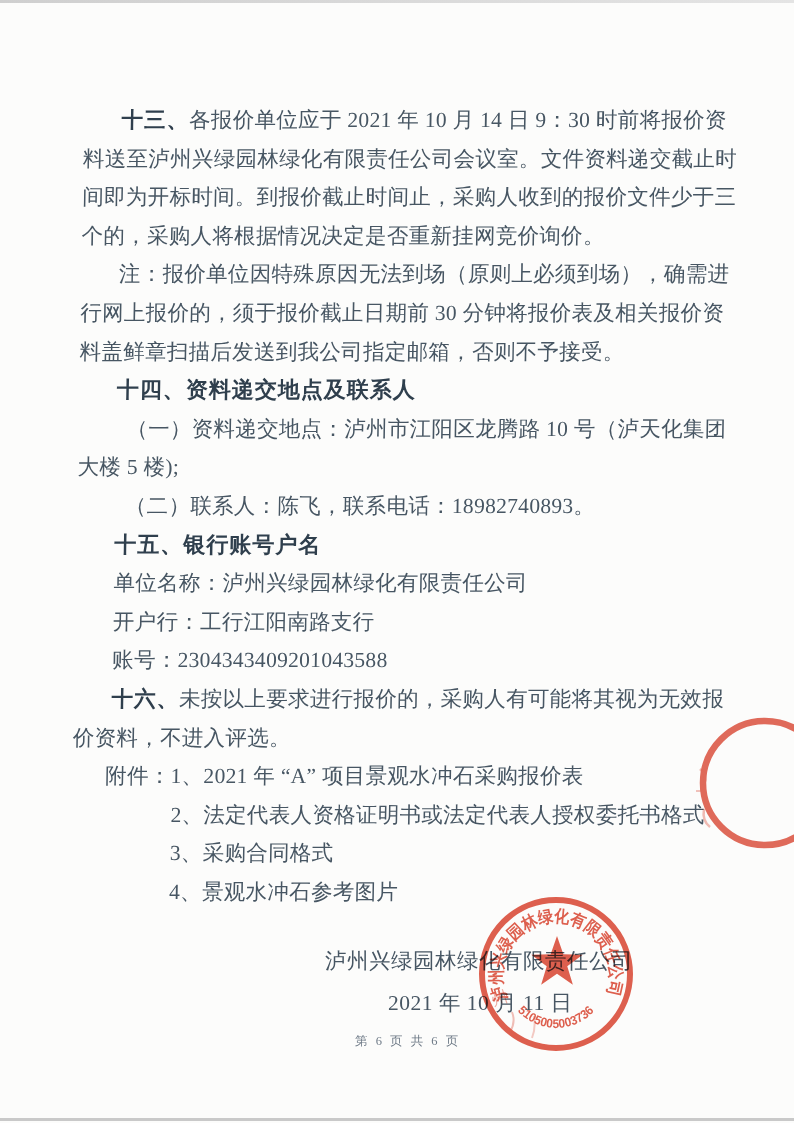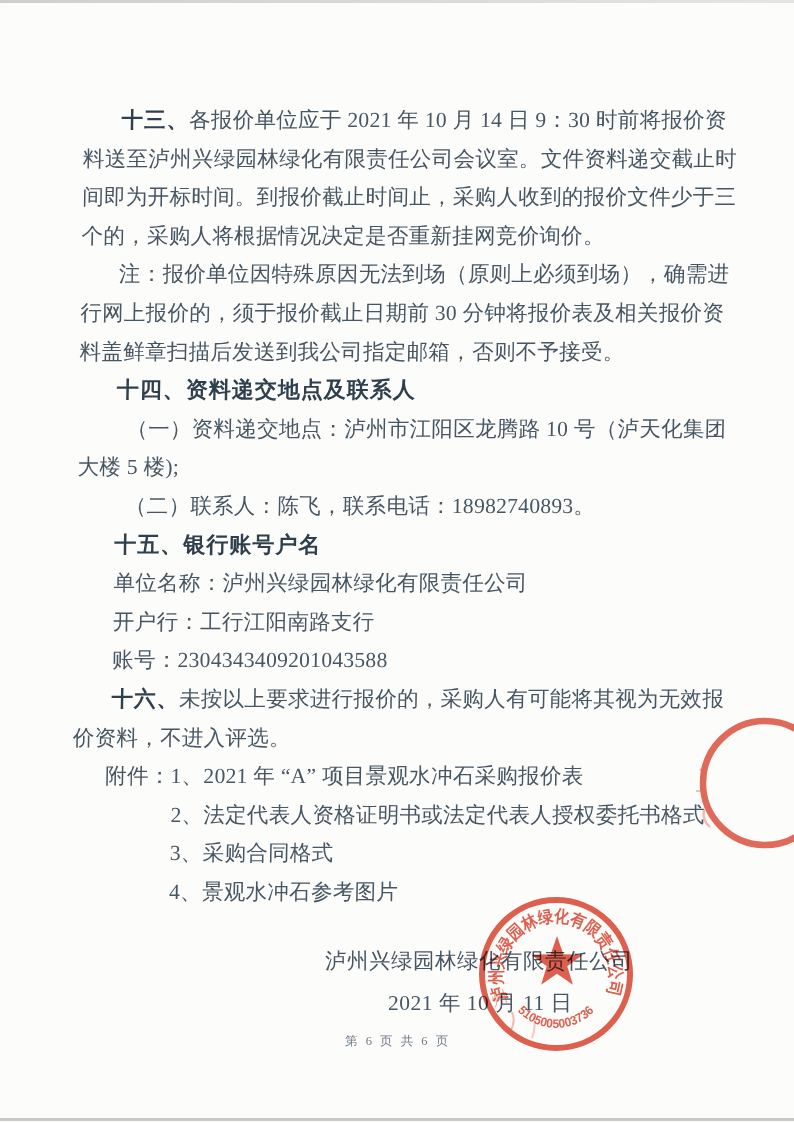--- a/index.html
+++ b/index.html
@@ -39,21 +39,21 @@
   .i0{padding-left:0}
   .sig-company{
     position:absolute;left:325px;top:946px;font-size:21.5px;color:#475663;
     letter-spacing:0.5px;white-space:nowrap;
   }
   .sig-date{
     position:absolute;left:388px;top:988px;font-size:21.5px;color:#475663;
     letter-spacing:0.5px;white-space:nowrap;
   }
   .page-footer{
-    position:absolute;left:345px;top:1033px;font-size:12.5px;color:#6e7a87;
+    position:absolute;left:355px;top:1033px;font-size:12.5px;color:#6e7a87;
     letter-spacing:2.5px;white-space:nowrap;
     font-family:"Liberation Serif","DejaVu Serif",serif;
   }
   .stamp-main{
     position:absolute;left:446px;top:866px;width:220px;height:220px;
     mix-blend-mode:multiply;opacity:0.88;
   }
   .stamp-seam{
     position:absolute;left:674px;top:683px;width:120px;height:210px;
     mix-blend-mode:multiply;opacity:0.82;

